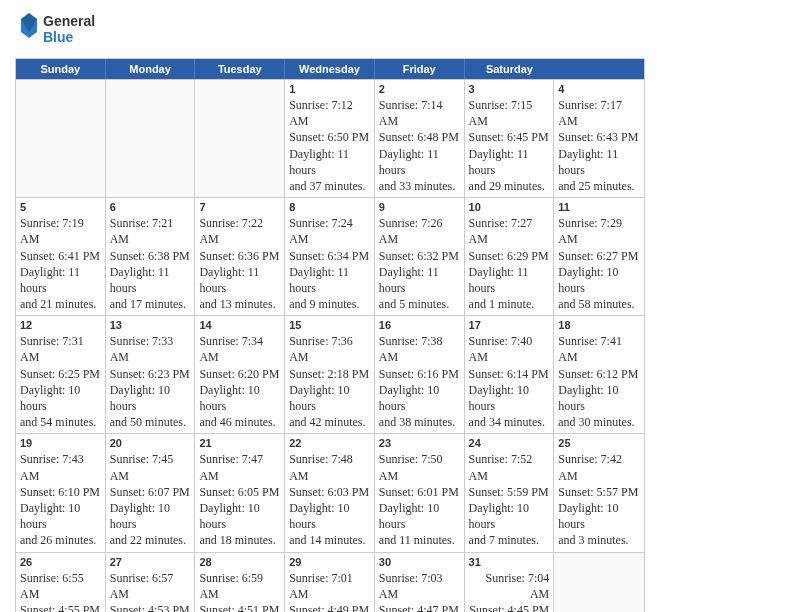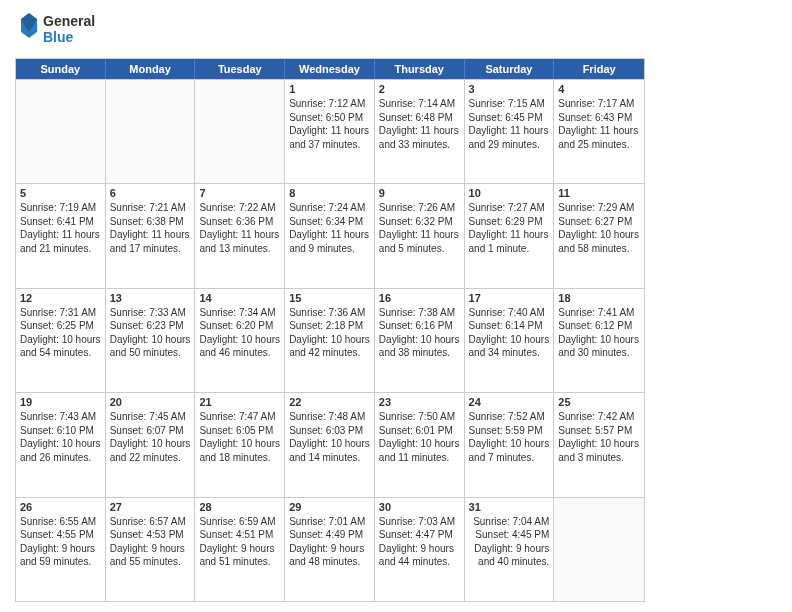--- a/index.html
+++ b/index.html
@@ -81,23 +81,24 @@
     .cal-cell:last-child { border-right: none; }
     .cal-cell.empty { background: #f9f9f9; }
     .day-num {
       font-size: 11px;
       font-weight: bold;
       color: #333;
       display: block;
       margin-bottom: 2px;
     }
     .cell-text {
-      font-size: 10px;
+      font-size: 12px;
       line-height: 1.35;
       color: #333;
+      font-family: Liberation Serif, serif;
     }
   </style>
 </head>
 <body>
 
 <div class="page">
   <div class="header">
     <div class="logo">
     <svg width="90" height="42" viewBox="0 0 90 42">
       <text x="28" y="16" font-size="14" font-weight="bold" fill="#333" font-family="Arial">General</text>
@@ -112,23 +113,22 @@
     </div>
   </div>
 
   <div class="calendar">
     <div class="cal-header">
 
     <div class="cal-header-cell">Sunday</div>
         <div class="cal-header-cell">Monday</div>
         <div class="cal-header-cell">Tuesday</div>
         <div class="cal-header-cell">Wednesday</div>
-        <div class="cal-header-cell">Thursday</div>
+        <div class="cal-header-cell">Friday</div>
         <div class="cal-header-cell">Saturday</div>
-        <div class="cal-header-cell">Friday</div>
       </div>
     <div class="cal-body">
 
     <div class="cal-row">
           <div class="cal-cell empty"></div>
           <div class="cal-cell empty"></div>
           <div class="cal-cell empty"></div>
           <div class="cal-cell">
             <span class="day-num">1</span>
             <div class="cell-text" style="white-space: pre-line;">Sunrise: 7:12 AM

